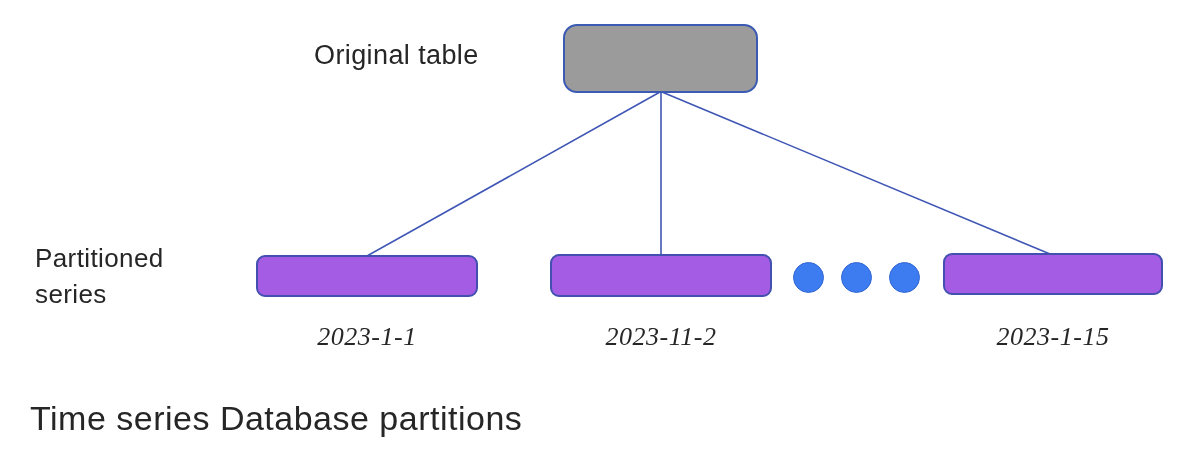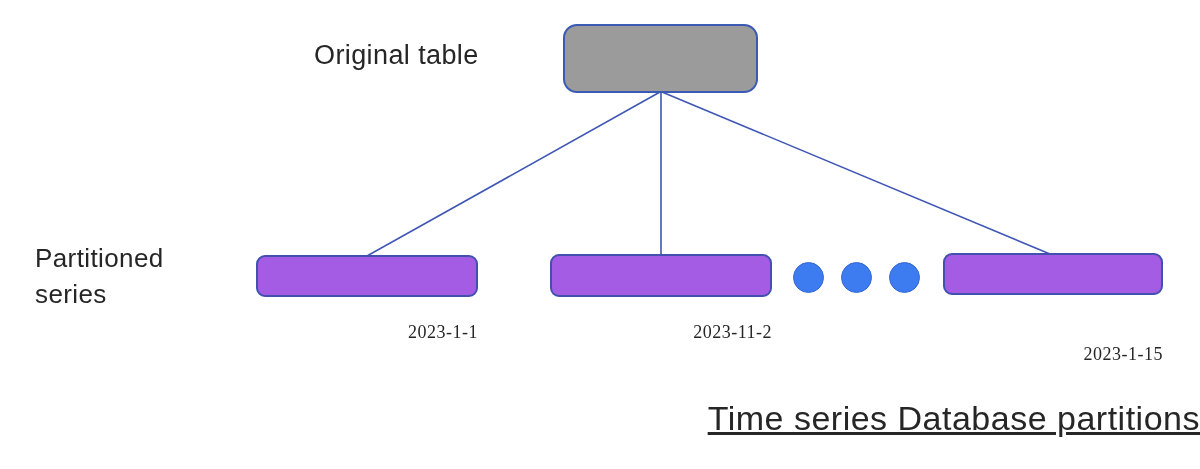--- a/index.html
+++ b/index.html
@@ -77,39 +77,39 @@
     width: 31px;
     height: 31px;
     border-radius: 50%;
     background: var(--dot-fill, #3c7bf0);
     border: 1px solid var(--dot-border, #3569d2);
     box-sizing: border-box;
   }
   .date-label {
     position: absolute;
     top: 322px;
-    text-align: right;
+    text-align: center;
     font-family: "Liberation Serif", "DejaVu Serif", serif;
-    font-size: 18px;
+    font-size: 26px;
     color: var(--text-color, #262626);
     letter-spacing: 0.5px;
+    font-style: italic;
   }
   .date-1 { left: 256px; width: 222px; }
   .date-2 { left: 550px; width: 222px; }
-  .date-3 { left: 943px; width: 220px; margin-top: 22px; }
+  .date-3 { left: 943px; width: 220px; }
   .diagram-title {
     position: absolute;
     left: 30px;
     top: 399px;
     width: 1170px;
-    text-align: right;
+    text-align: left;
     font-size: 34px;
     color: var(--text-color, #262626);
     letter-spacing: 0.5px;
-    text-decoration: underline;
   }
 </style>
 </head>
 <body>
 
 <div class="canvas">
 
   <svg class="connectors" viewBox="0 0 1200 469">
     <line x1="660" y1="92" x2="367" y2="256"></line>
     <line x1="661" y1="92" x2="661" y2="256"></line>

